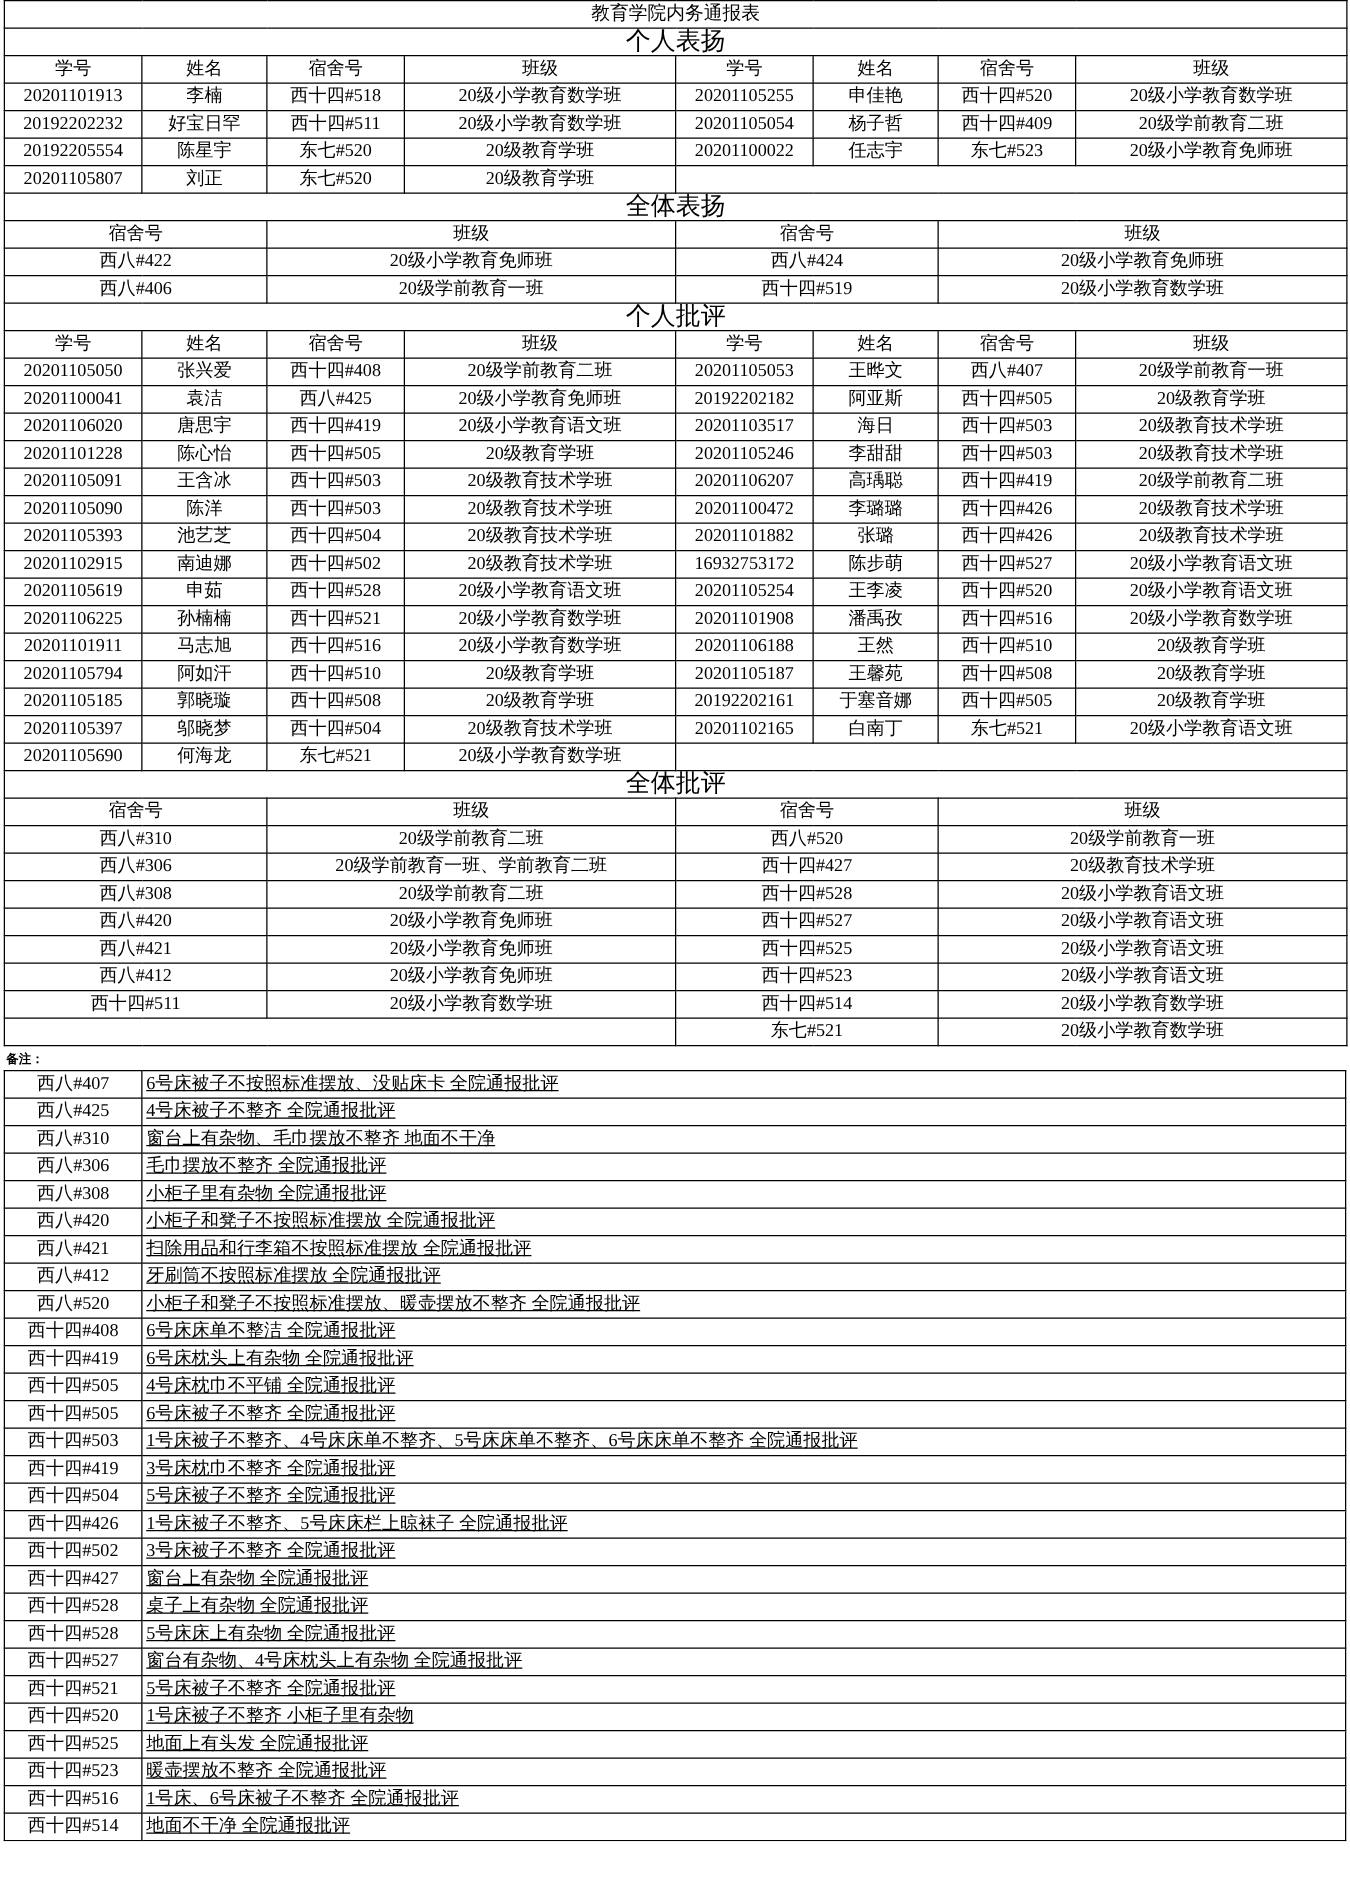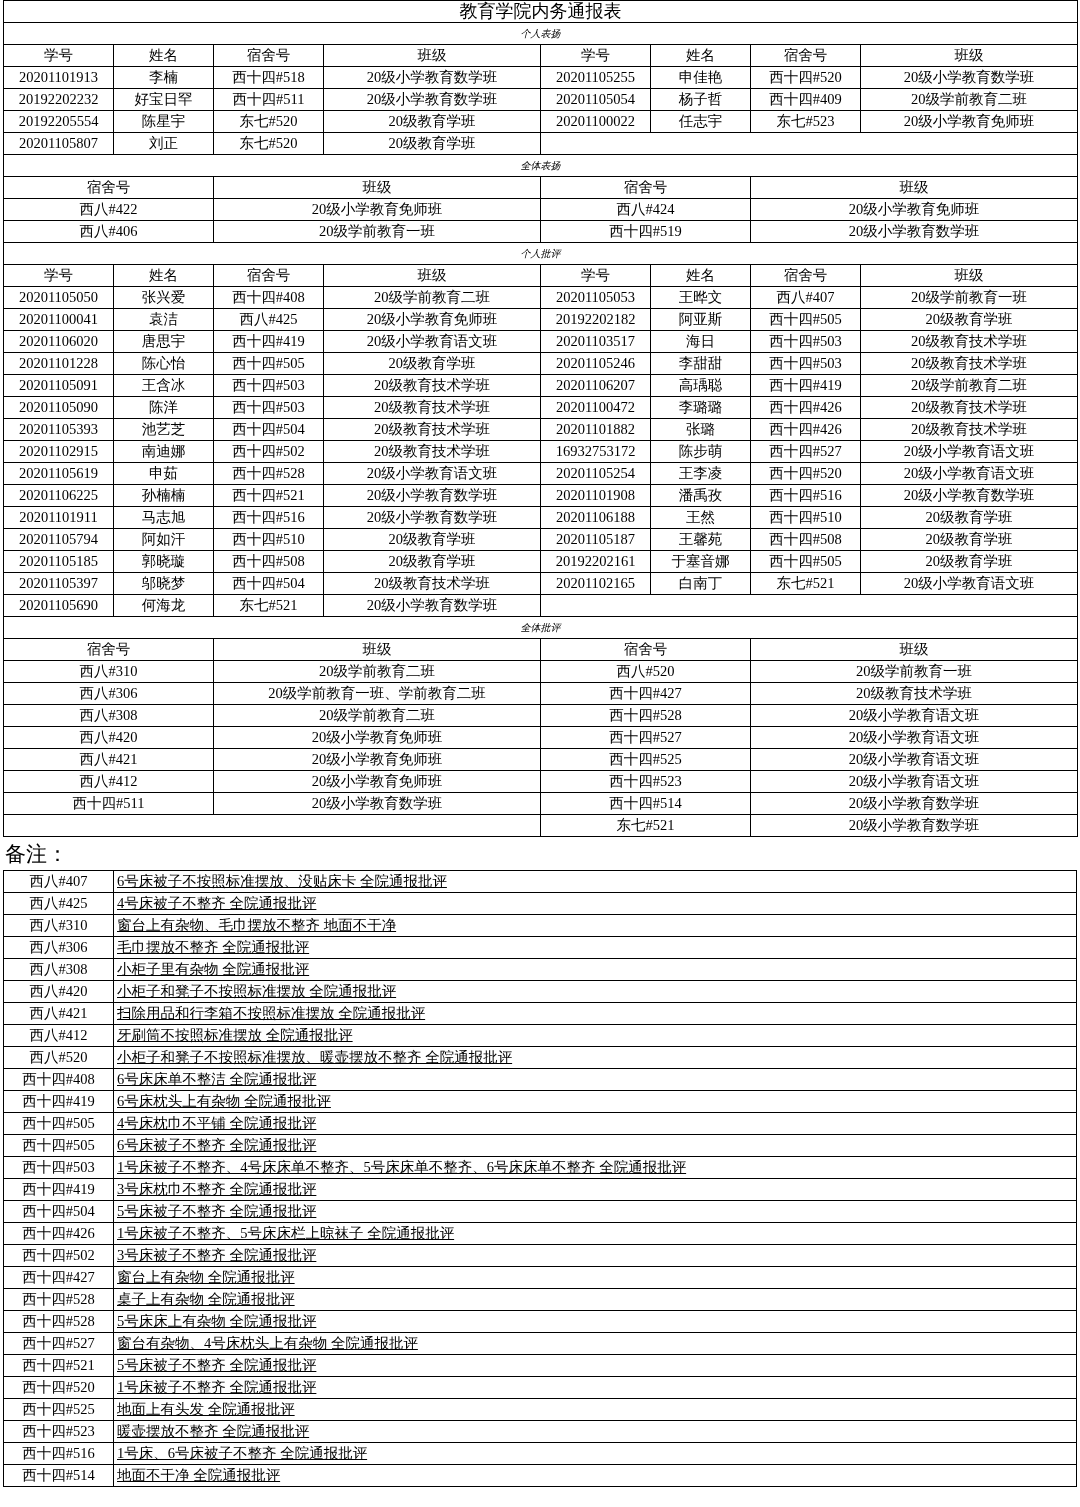--- a/index.html
+++ b/index.html
@@ -30,36 +30,35 @@
     text-align: center;
     vertical-align: middle;
     height: 19px;
     line-height: 17px;
     font-weight: normal;
     overflow: hidden;
     white-space: nowrap;
   }
   .title-row td {
     font-weight: bold;
-    font-size: 18px;
+    font-size: 15px;
     height: 21px;
   }
   .section-row td {
     font-weight: bold;
-    font-size: 10px;
+    font-size: 20px;
     height: 20px;
-    font-style: italic;
   }
   .hdr td {
     font-weight: bold;
     margin-top: 39px;
   }
   .note-title {
-    font-weight: normal;
-    font-size: 21px;
+    font-weight: bold;
+    font-size: 10px;
     padding: 3px 2px 2px 4px;
   }
   table.notes {
     border-collapse: collapse;
     width: 1074px;
     margin: 0 2px;
     table-layout: fixed;
   }
   table.notes td {
     border: 1px solid #000;
@@ -491,21 +490,21 @@
       <tr>
           <td class="room">西十四#527</td>
           <td class="desc">窗台有杂物、4号床枕头上有杂物  全院通报批评</td>
         </tr>
       <tr>
           <td class="room">西十四#521</td>
           <td class="desc">5号床被子不整齐  全院通报批评</td>
         </tr>
       <tr>
           <td class="room">西十四#520</td>
-          <td class="desc">1号床被子不整齐  全院通报批评</td>
+          <td class="desc">1号床被子不整齐  小柜子里有杂物</td>
         </tr>
       <tr>
           <td class="room">西十四#525</td>
           <td class="desc">地面上有头发  全院通报批评</td>
         </tr>
       <tr>
           <td class="room">西十四#523</td>
           <td class="desc">暖壶摆放不整齐  全院通报批评</td>
         </tr>
       <tr>

